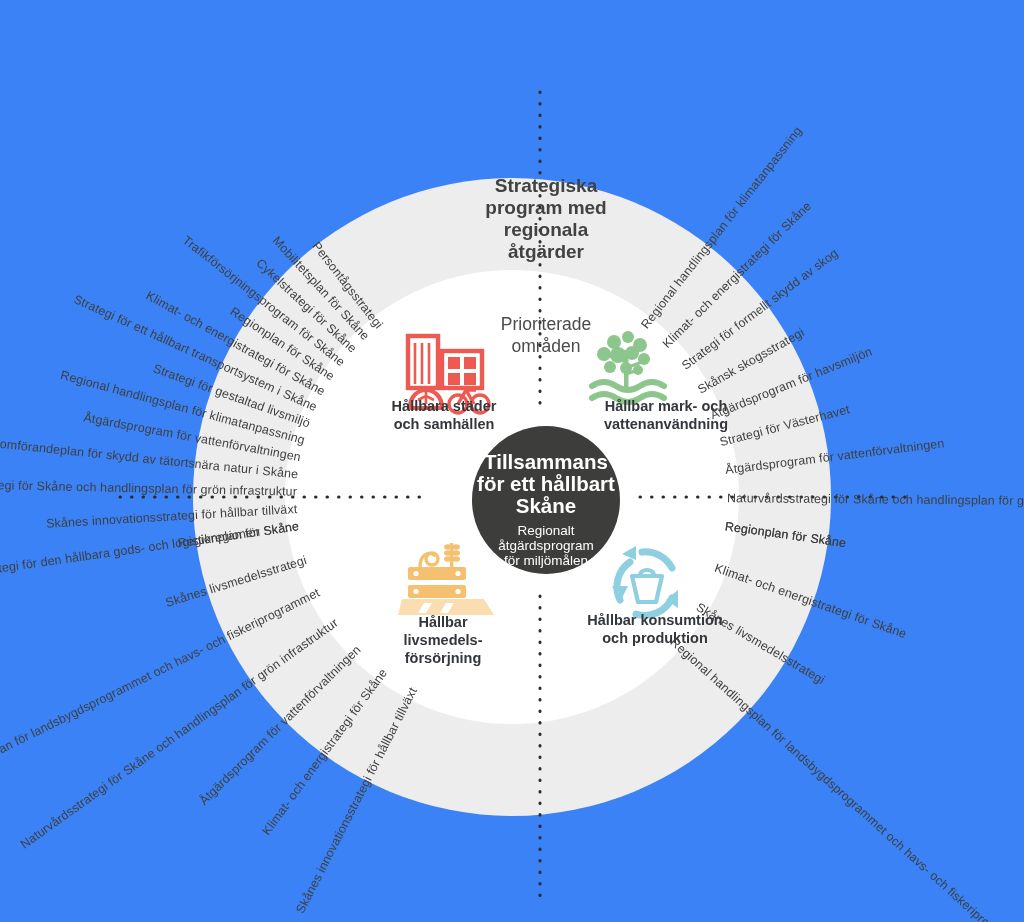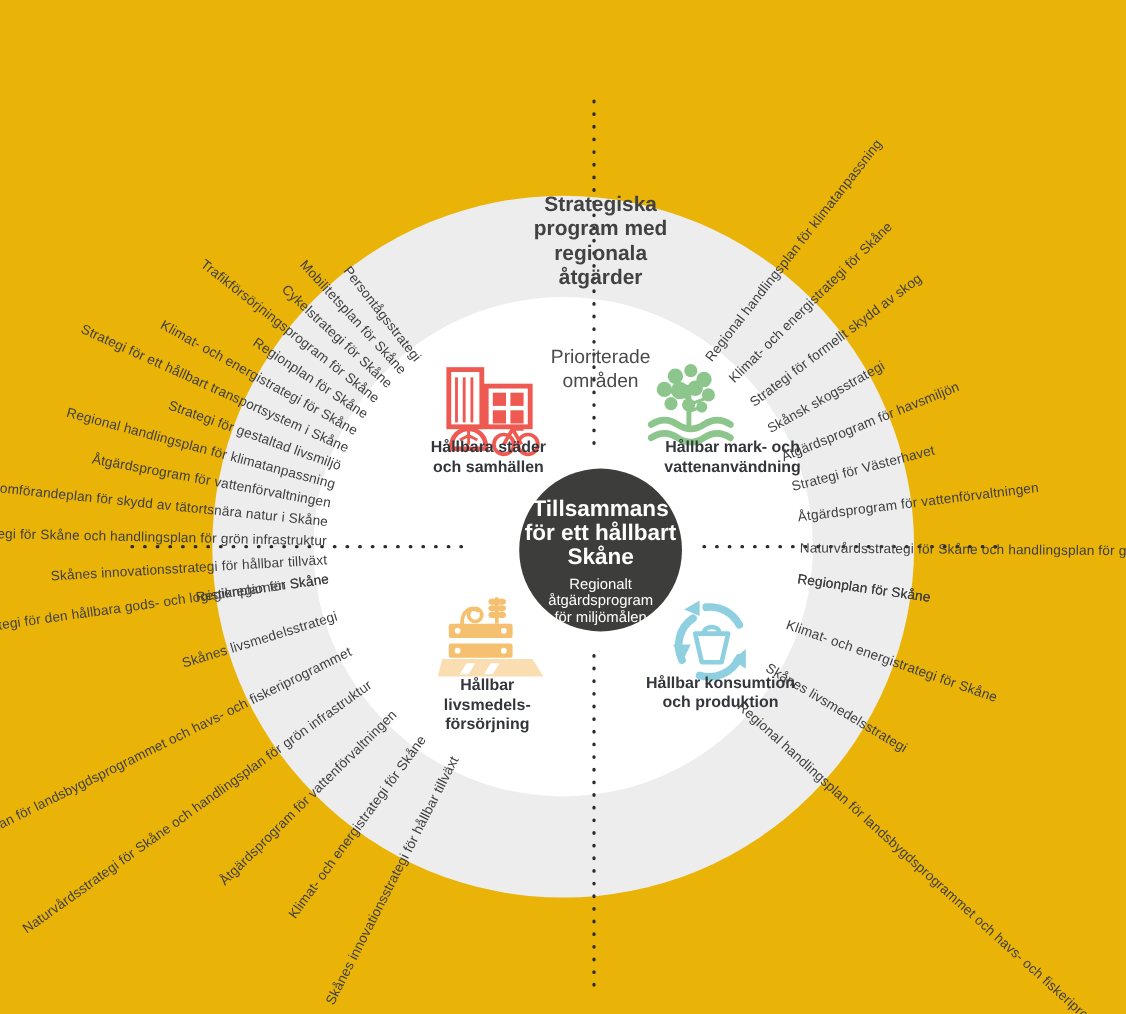--- a/index.html
+++ b/index.html
@@ -9,21 +9,21 @@
   }
   body {
     font-family: "Liberation Sans", sans-serif;
     color: #3a3a3a;
   }
   #stage {
     position: relative;
     width: 1024px;
     height: 922px;
     overflow: hidden;
-    background: #eab308;
+    background: #3b82f6;
   }
   svg.diagram {
     position: absolute;
     left: 0;
     top: 0;
     width: 1024px;
     height: 922px;
   }
   .radial-label {
     font-family: "Liberation Sans", sans-serif;

